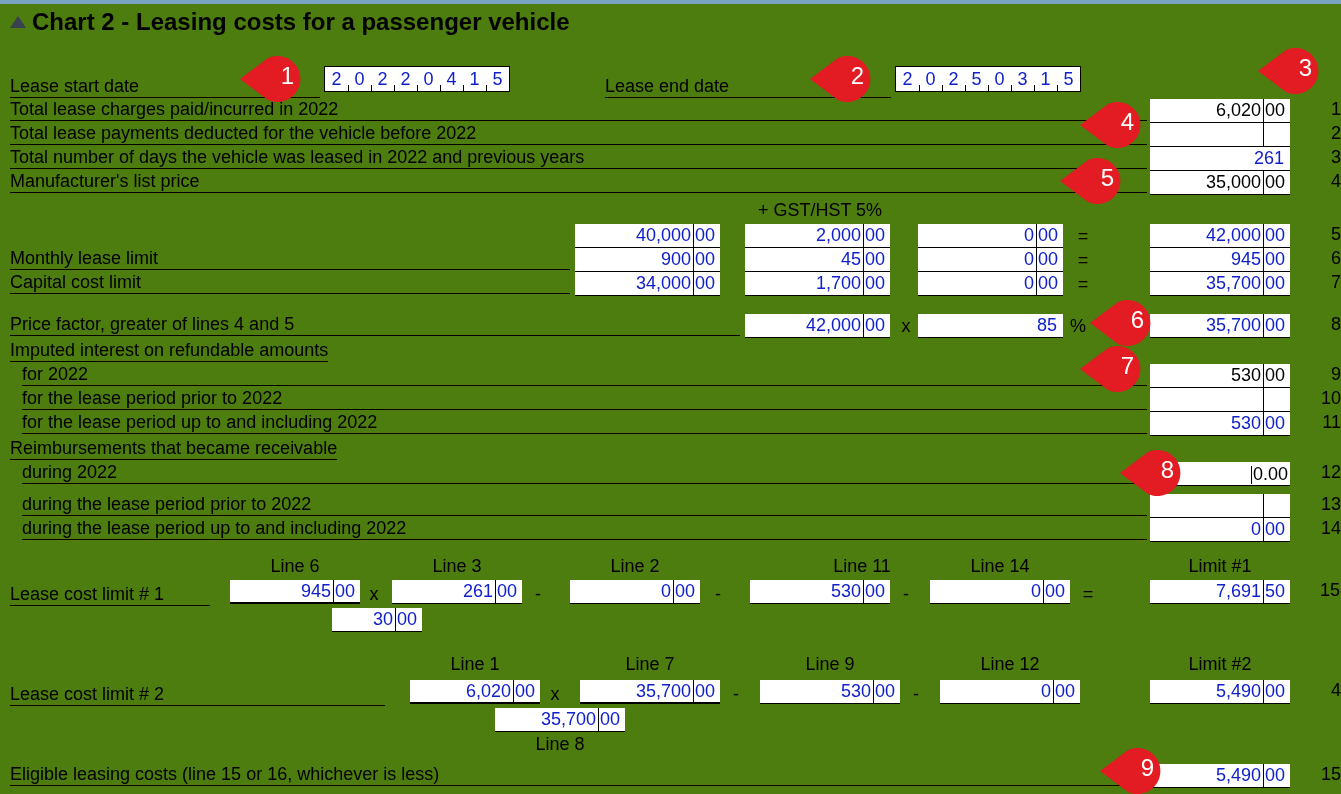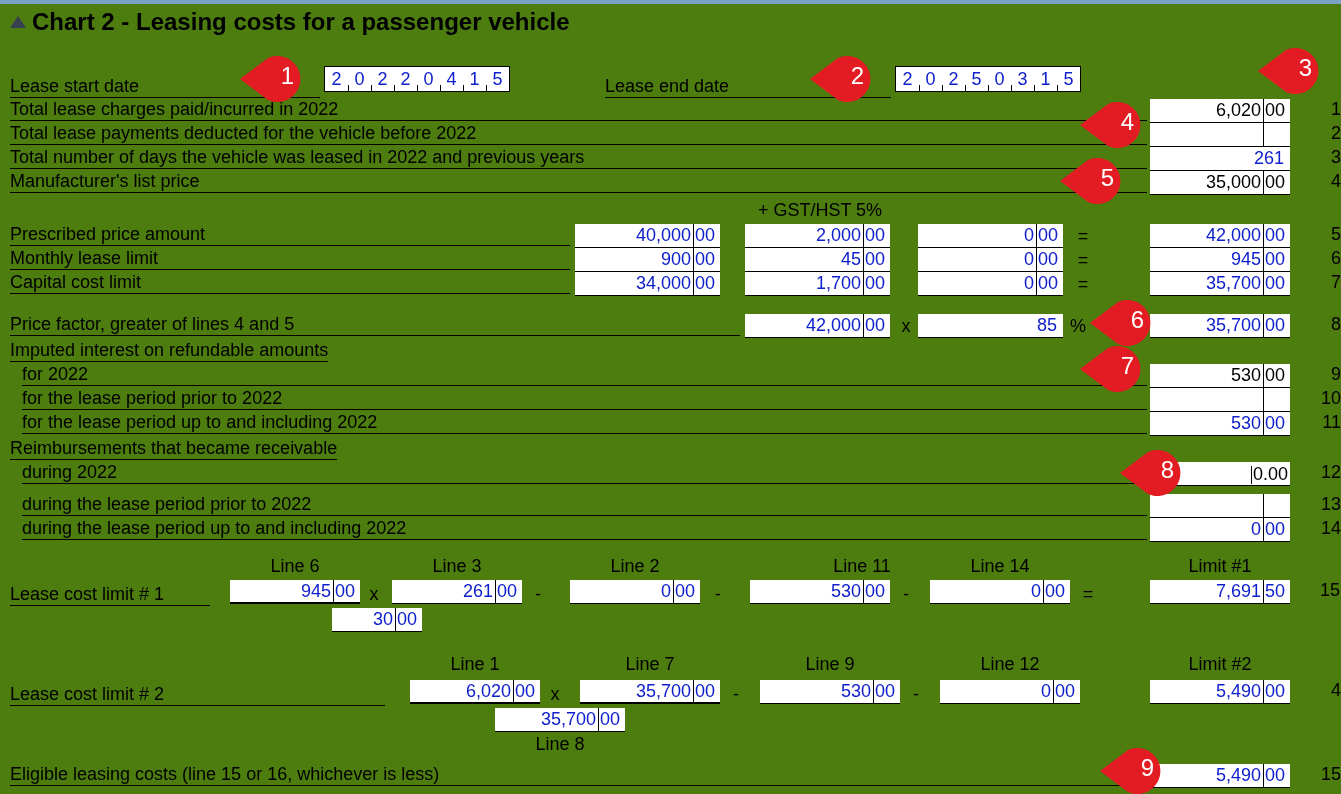--- a/index.html
+++ b/index.html
@@ -197,21 +197,20 @@
   <div class="amt black editable" style="top:167px;left:1150px;width:140px;">
     <span class="dol">35,000</span>
       <span class="sep"></span>
       <span class="cents">00</span>
   </div>
   <div class="lineno" style="top:167px;">4</div>
 
   <div class="hdr" style="top:196px;left:740px;width:160px;">+ GST/HST 5%</div>
   <div class="hdr" style="top:212px;left:930px;width:140px;margin-top:29px;">+ PST 0%</div>
 
-  <div class="plain-label" style="top:220px;left:10px;width:560px;">Prescribed price amount</div>
   <div class="amt" style="top:220px;left:575px;width:145px;">
     <span class="dol">40,000</span>
       <span class="sep"></span>
       <span class="cents">00</span>
   </div>
   <div class="amt" style="top:220px;left:745px;width:145px;">
     <span class="dol">2,000</span>
       <span class="sep"></span>
       <span class="cents">00</span>
   </div>

